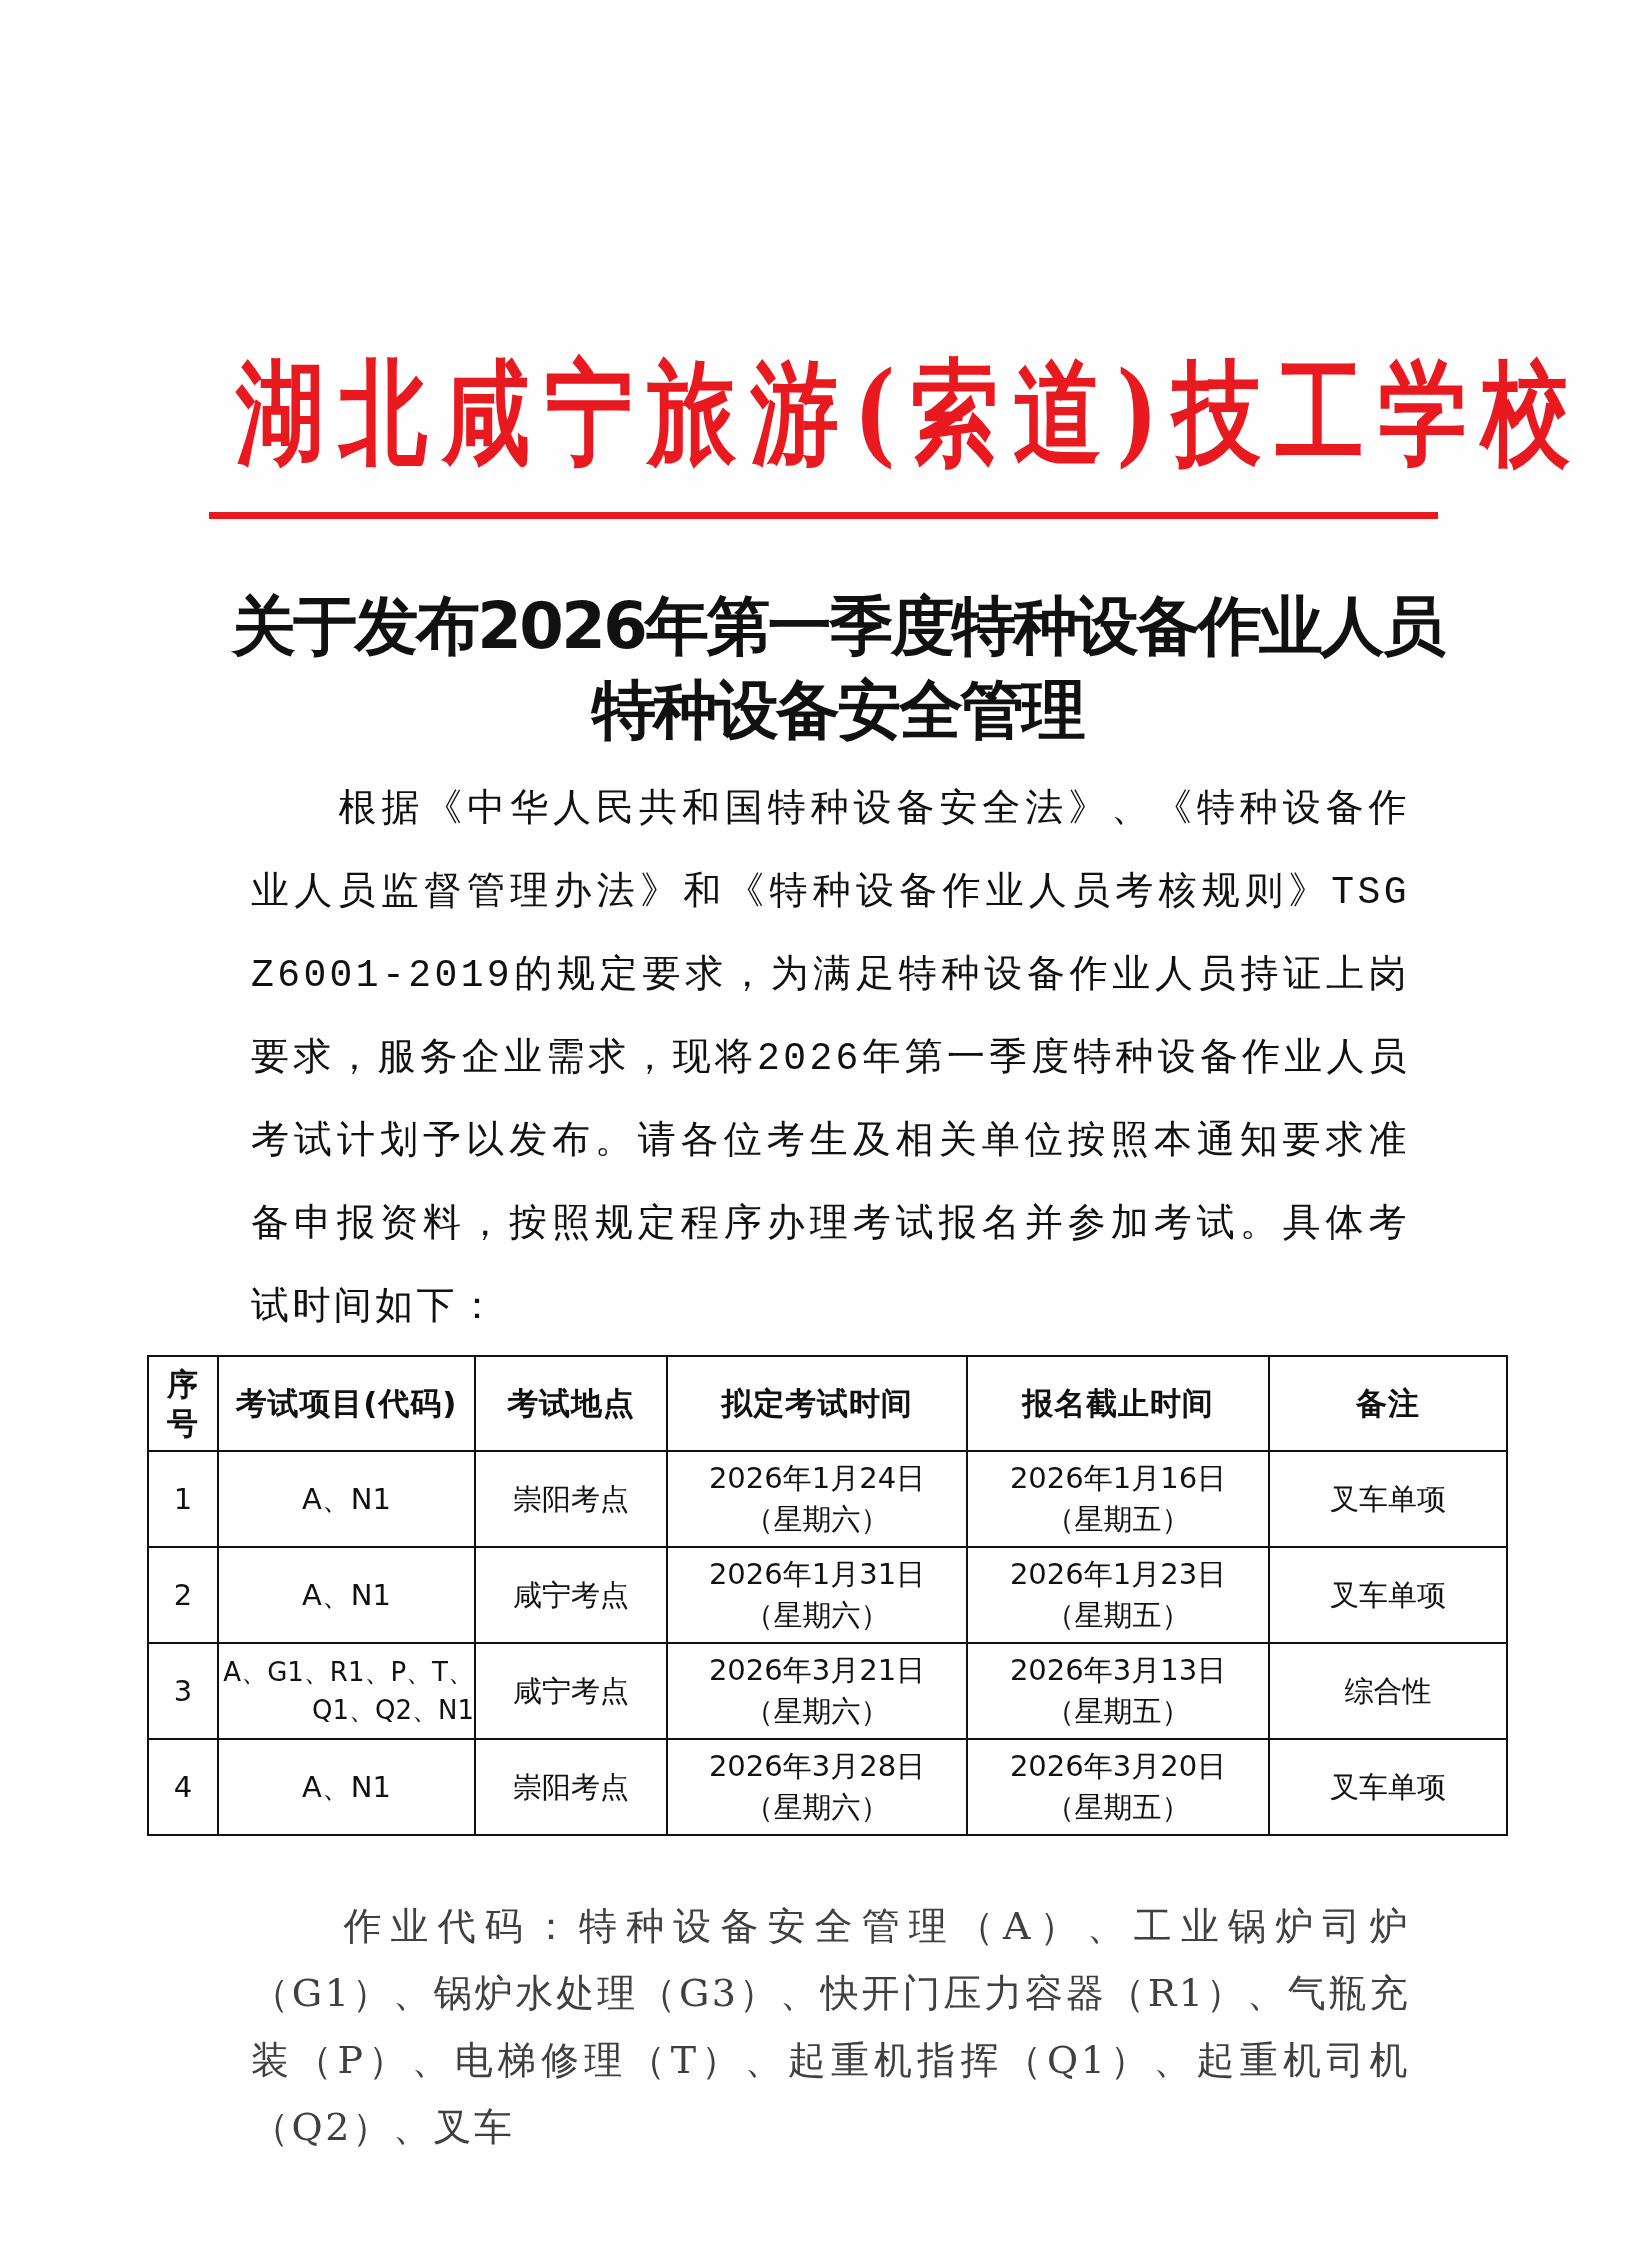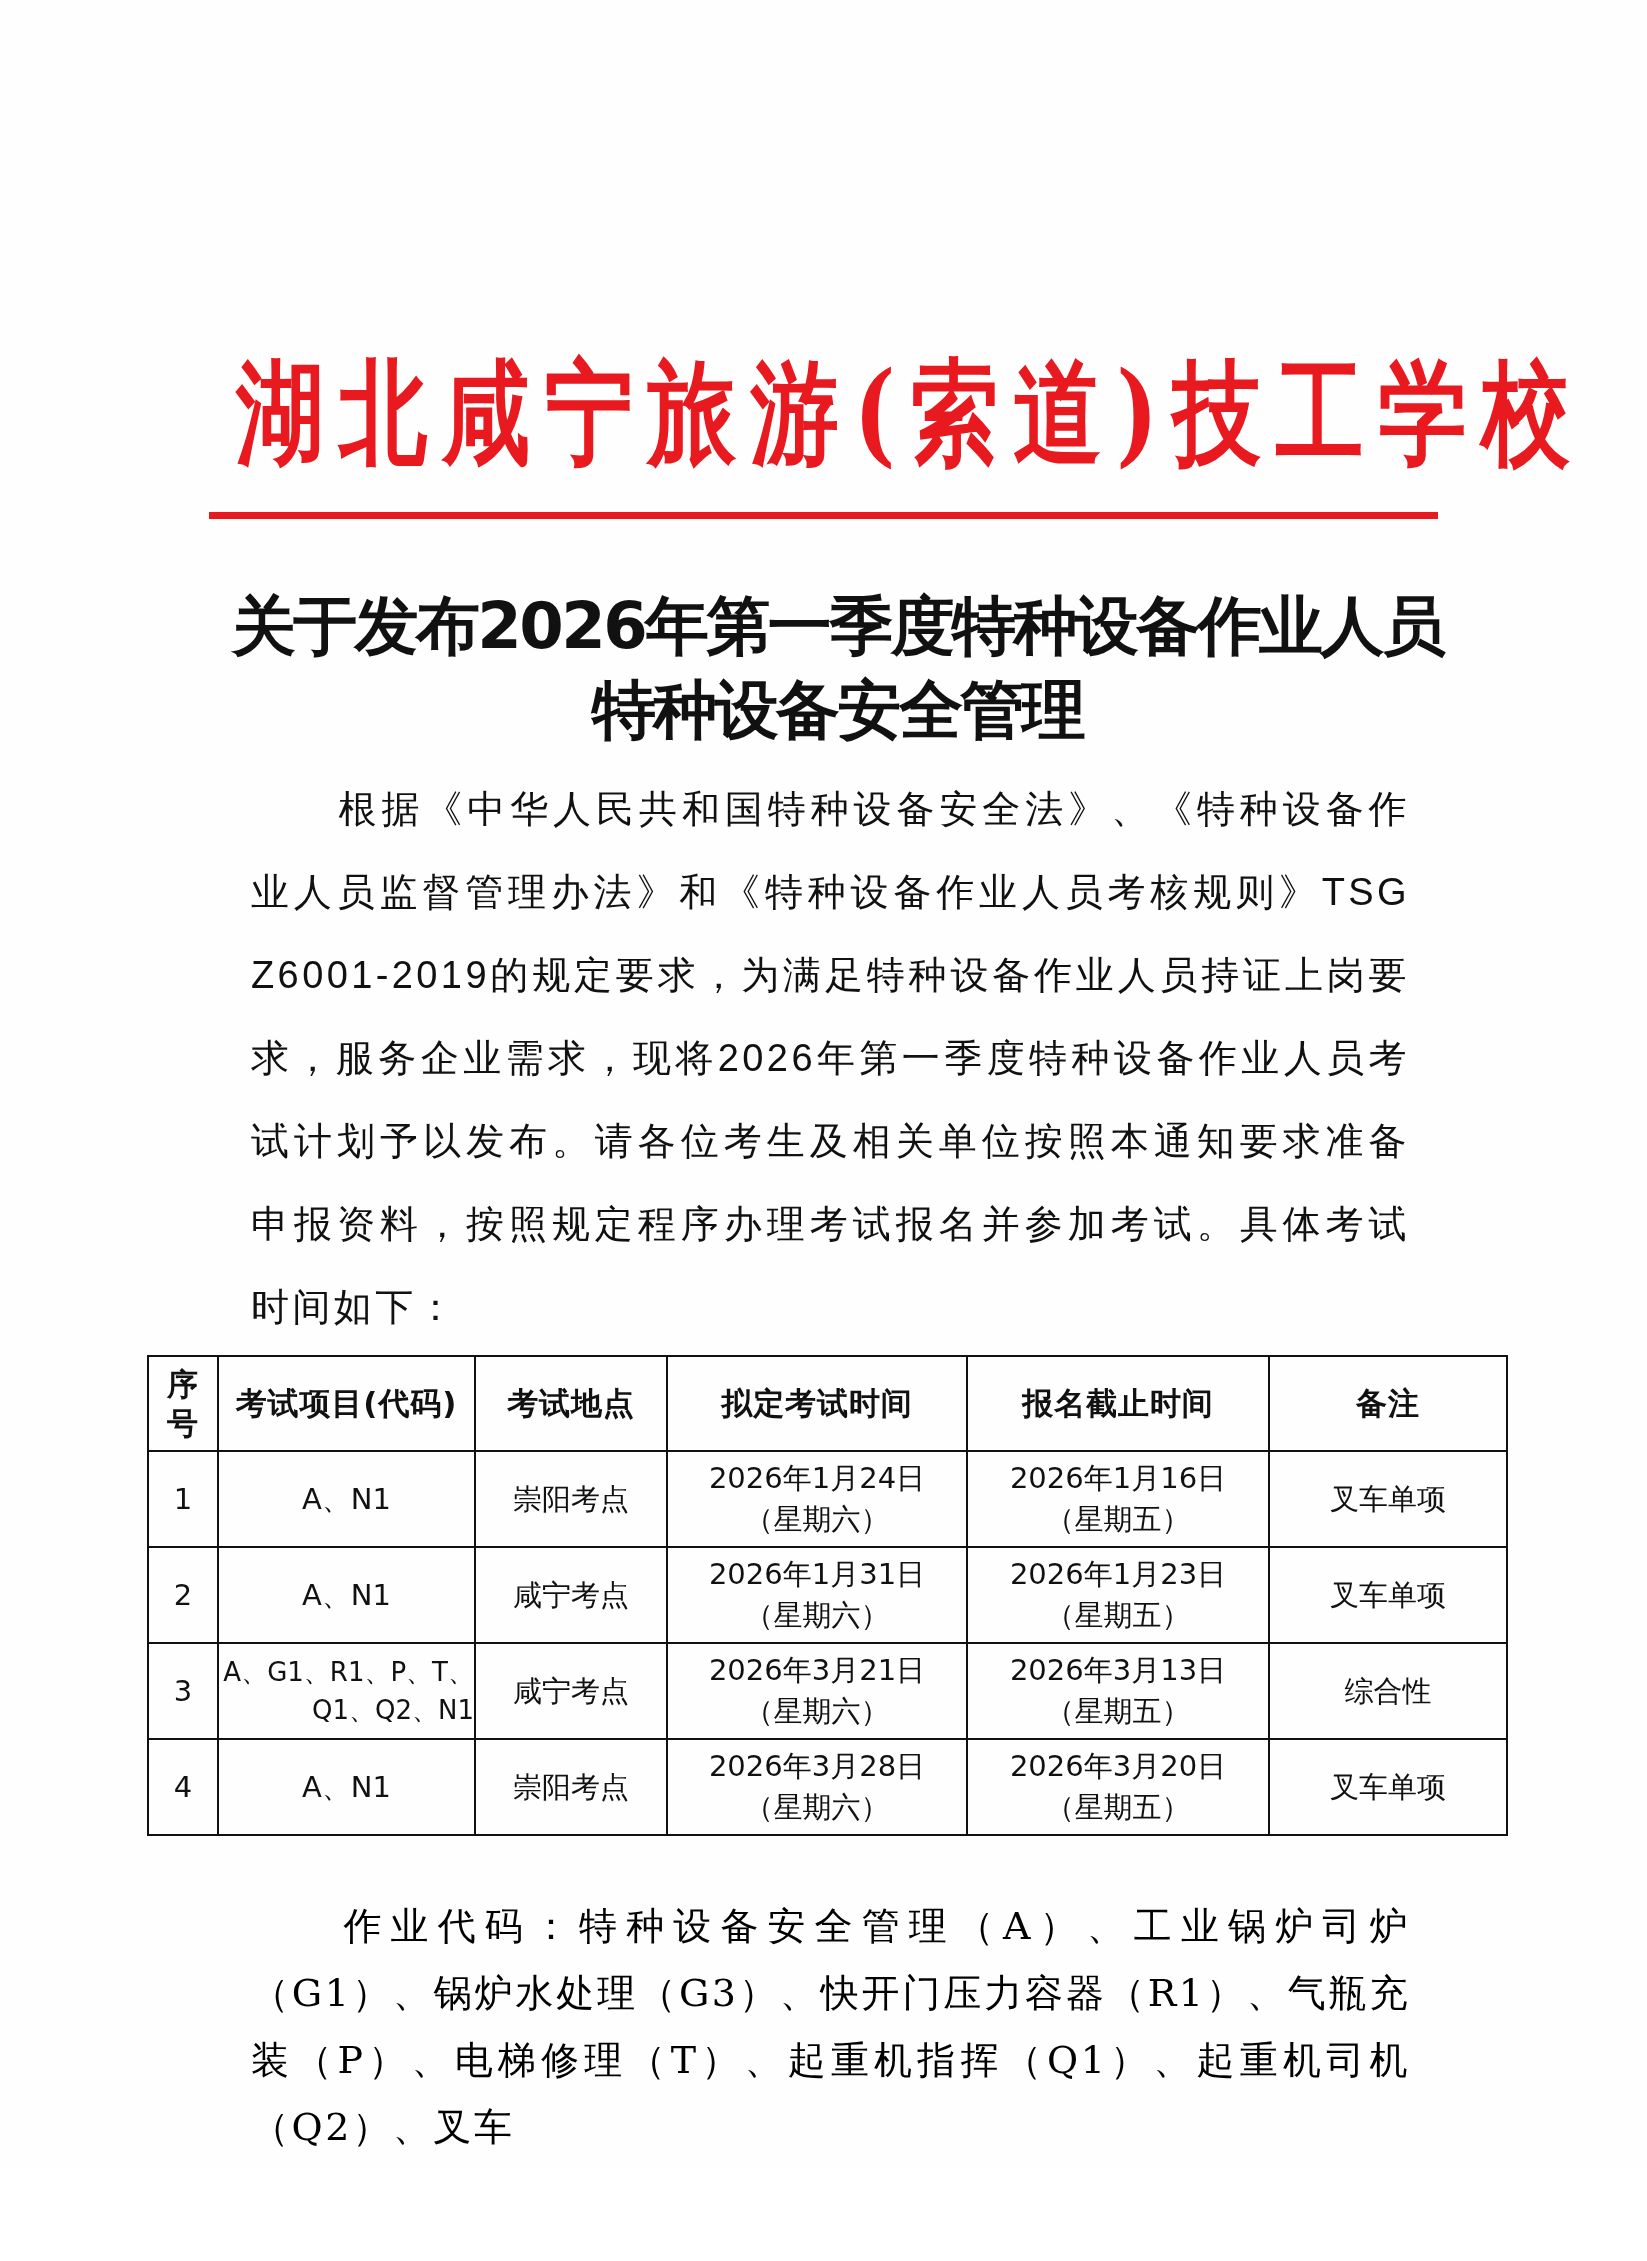--- a/index.html
+++ b/index.html
@@ -27,41 +27,41 @@
   .doc-title {
     position: absolute; left: 215px; top: 584px; width: 1245px;
     text-align: center; font-family: "DejaVu Sans", sans-serif; font-weight: bold;
     font-size: 64px; line-height: 84px; color: #111;
     letter-spacing: -2.6px;
   }
   .doc-title .line { display: block; white-space: nowrap; }
 
   .body-text {
     position: absolute; left: 251px; top: 768px; width: 1159px;
-    font-family: Liberation Sans, sans-serif; font-size: 38px; line-height: 83px;
+    font-family: Liberation Mono, monospace; font-size: 38px; line-height: 83px;
     color: #111; text-align: justify; letter-spacing: 3.4px;
   }
   .body-text .indent { display: inline-block; width: 86px; }
 
   table.schedule {
     position: absolute; left: 147px; top: 1355px;
     border-collapse: collapse; table-layout: fixed;
     font-family: "DejaVu Sans", sans-serif; color: #111;
   }
   table.schedule td, table.schedule th {
     border: 2.6px solid #111; text-align: center; vertical-align: middle; padding: 0;
   }
   table.schedule th { font-size: 31px; font-weight: bold; height: 93px; letter-spacing: 0.9px; }
   table.schedule td { font-size: 29px; height: 94px; line-height: 41px; }
   .cell-stack { display: block; }
 
   .codes-text {
     position: absolute; left: 251px; top: 1893px; width: 1159px;
     font-family: "DejaVu Serif", serif; font-size: 38px; line-height: 67px;
-    color: #000000; text-align: justify; letter-spacing: 2.6px;
+    color: #404040; text-align: justify; letter-spacing: 2.6px;
   }
   .codes-text .indent { display: inline-block; width: 86px; }
 </style>
 </head>
 <body>
 
 <div class="page">
 
   <div class="masthead">
     <span class="masthead-inner">湖北咸宁旅游(索道)技工学校</span>

